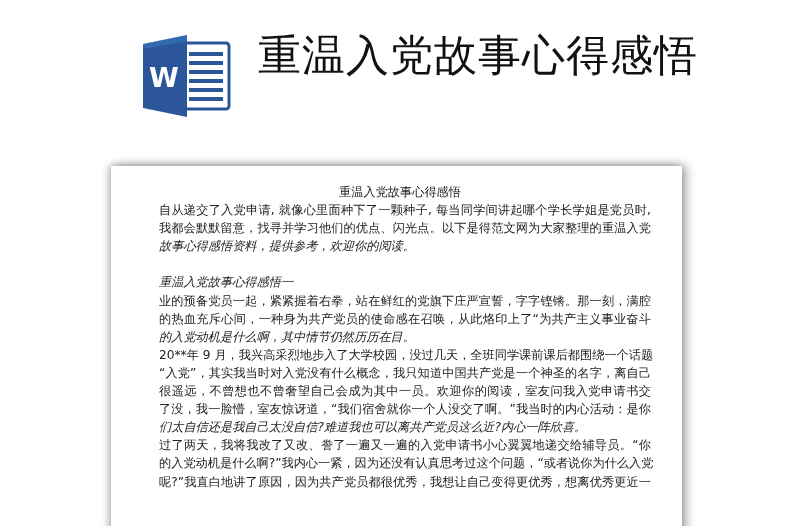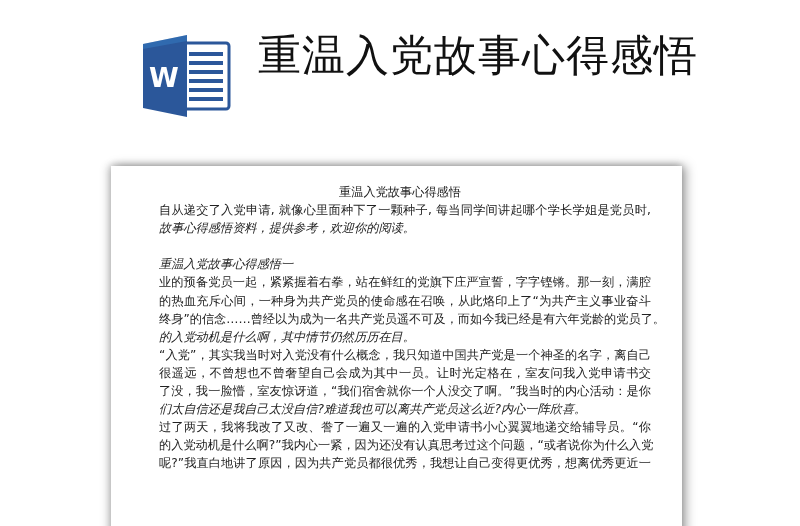--- a/index.html
+++ b/index.html
@@ -111,39 +111,40 @@
 
   <h1 class="doc-title">重温入党故事心得感悟</h1>
 
   <div class="page">
     <div class="page-inner">
 
       <p class="page-heading">重温入党故事心得感悟</p>
 
       <div class="para">
         <span class="line">自从递交了入党申请, 就像心里面种下了一颗种子, 每当同学间讲起哪个学长学姐是党员时,</span>
+        <span class="line">我都会默默留意，找寻并学习他们的优点、闪光点。以下是得范文网为大家整理的重温入党</span>
         <span class="line last">故事心得感悟资料，提供参考，欢迎你的阅读。</span>
       </div>
 
       <div class="blank"></div>
 
       <div class="para">
         <span class="line last">重温入党故事心得感悟一</span>
       </div>
 
       <div class="para">
         <span class="line">业的预备党员一起，紧紧握着右拳，站在鲜红的党旗下庄严宣誓，字字铿锵。那一刻，满腔</span>
         <span class="line">的热血充斥心间，一种身为共产党员的使命感在召唤，从此烙印上了“为共产主义事业奋斗</span>
-        <span class="line">终身”的信念……曾经以为成为一名共产党员遥不可及，而如今我已经是有六年党龄的党员了。</span>
         <span class="line last">的入党动机是什么啊，其中情节仍然历历在目。</span>
       </div>
 
       <div class="para">
+        <span class="line">20**年 9 月，我兴高采烈地步入了大学校园，没过几天，全班同学课前课后都围绕一个话题</span>
         <span class="line">“入党”，其实我当时对入党没有什么概念，我只知道中国共产党是一个神圣的名字，离自己</span>
-        <span class="line">很遥远，不曾想也不曾奢望自己会成为其中一员。让时光定格在，室友问我入党申请书交</span>
+        <span class="line">很遥远，不曾想也不曾奢望自己会成为其中一员。欢迎你的阅读，室友问我入党申请书交</span>
         <span class="line">了没，我一脸懵，室友惊讶道，“我们宿舍就你一个人没交了啊。”我当时的内心活动：是你</span>
         <span class="line last">们太自信还是我自己太没自信?难道我也可以离共产党员这么近?内心一阵欣喜。</span>
       </div>
 
       <div class="para">
         <span class="line">过了两天，我将我改了又改、誊了一遍又一遍的入党申请书小心翼翼地递交给辅导员。“你</span>
         <span class="line">的入党动机是什么啊?”我内心一紧，因为还没有认真思考过这个问题，“或者说你为什么入党</span>
         <span class="line">呢?”我直白地讲了原因，因为共产党员都很优秀，我想让自己变得更优秀，想离优秀更近一</span>
       </div>
 

